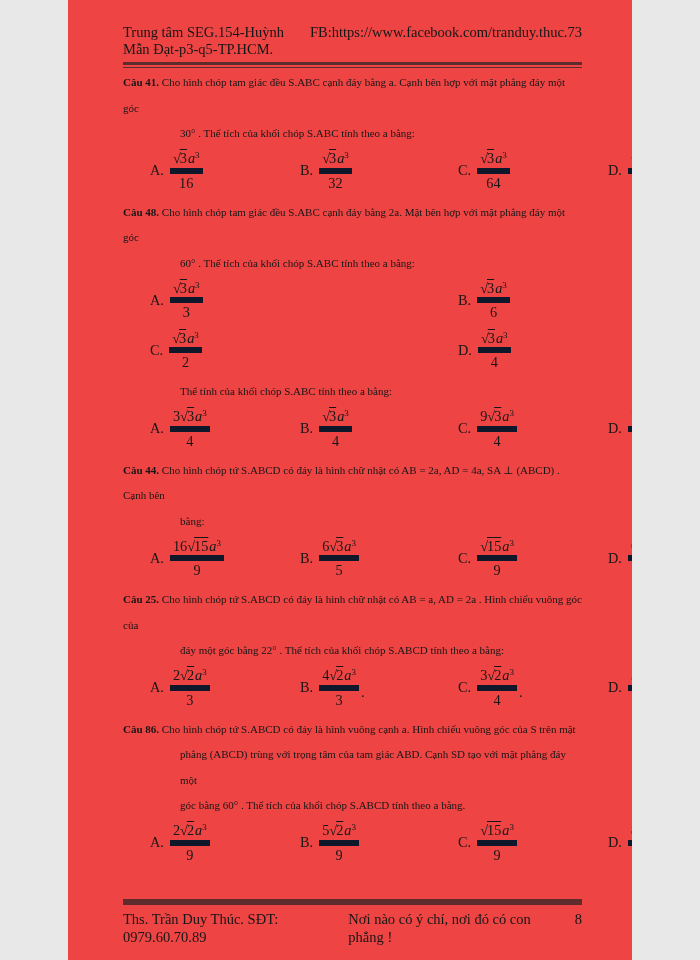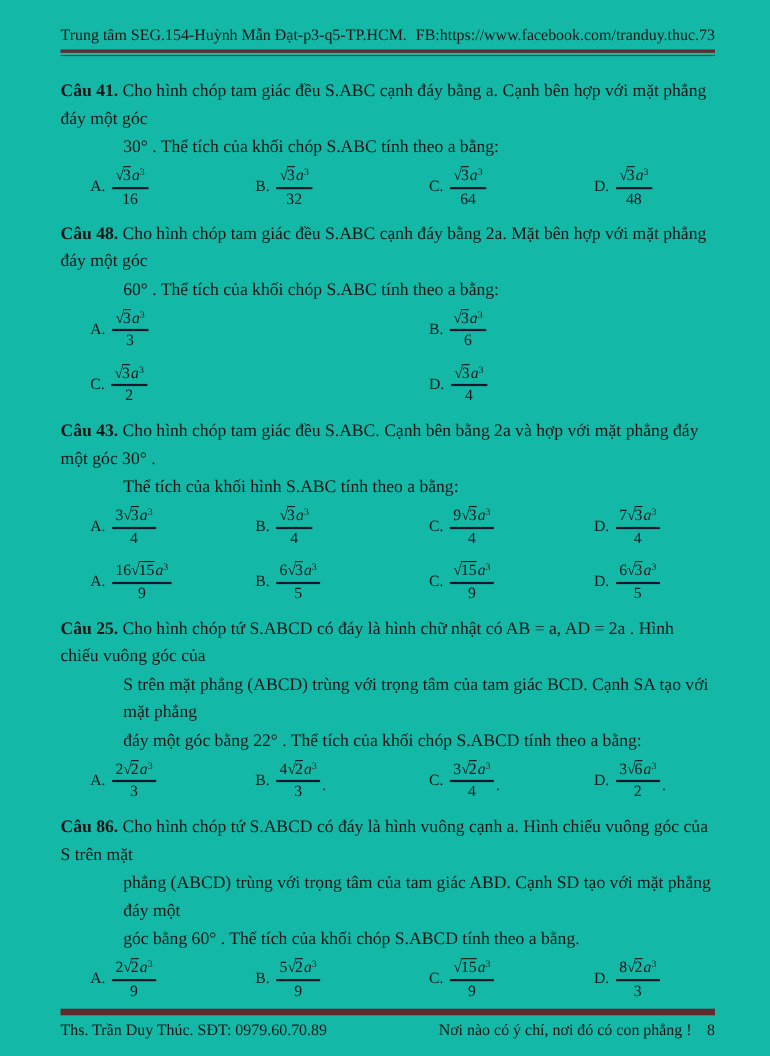--- a/index.html
+++ b/index.html
@@ -1,37 +1,37 @@
 <!DOCTYPE html>
 <html><head>
 <meta charset="utf-8">
 <style>
   html,body{margin:0;padding:0;background:#e8e8e8;}
   .page{
-    width:700px;height:960px;position:relative;background:#14b8a6;
+    width:564px;height:960px;position:relative;background:#ef4444;
     font-family:"Liberation Serif","DejaVu Serif",serif;color:#161616;
     margin:0 auto;overflow:hidden;
   }
   
   .header{position:absolute;top:24px;left:55px;right:50px;}
   .header-text{display:flex;justify-content:space-between;font-size:14.5px;line-height:17px;}
   .header-rule{margin-top:4px;height:2px;border-top:3px solid #602b2d;border-bottom:1px solid #602b2d;}
   
   .content{position:absolute;top:70px;left:55px;right:50px;}
   .question{margin-bottom:8px;}
-  .qline{font-size:16px;line-height:25.5px;white-space:pre-wrap;}
+  .qline{font-size:11px;line-height:25.5px;white-space:pre-wrap;}
   .qline.cont{padding-left:57px;}
   .qlabel{font-weight:bold;}
   .opts{display:grid;margin:3px 0 2px 27px;}
   .opts-4{grid-template-columns:150px 158px 150px auto;}
   .opts-2{grid-template-columns:308px auto;row-gap:8px;}
   .opt{display:flex;align-items:center;height:42px;font-size:14.3px;}
   .opt-label{margin-right:6px;}
   .frac{display:inline-flex;flex-direction:column;align-items:center;line-height:1.15;}
-  .num{border-bottom:2px solid #0f172a;padding:0 3px 1px 3px;white-space:nowrap;}
+  .num{border-bottom:6px solid #0f172a;padding:0 3px 1px 3px;white-space:nowrap;}
   .den{padding-top:1px;}
   .sq{letter-spacing:-1px;}
   .rad{text-decoration:overline;}
   .mvar{font-style:italic;padding-left:1px;}
   .exp{font-size:9px;position:relative;top:-5px;}
   .suffix{align-self:flex-end;padding-bottom:8px;margin-left:2px;}
   
   .footer{position:absolute;left:55px;right:50px;bottom:14px;}
   .footer-rule{height:6px;background:#602b2d;margin-bottom:5px;}
   .footer-text{display:flex;justify-content:space-between;font-size:14.5px;line-height:18px;}
@@ -114,22 +114,21 @@
           <div class="opt">
             <span class="opt-label">D.</span>
             <span class="frac">
               <span class="num"><span class="sq">√</span><span class="rad">3</span><span class="mvar">a</span><span class="exp">3</span></span>
               <span class="den">4</span>
             </span>
           </div>
         </div>
       </div>
       <div class="question">
-        <div class="qline"><span class="qlabel">Câu 43.</span> Cho hình chóp tam giác đều S.ABC. Cạnh bên bằng 2a và hợp với mặt phẳng đáy một góc 30° .</div>
-        <div class="qline cont">Thể tích của khối hình S.ABC tính theo a bằng:</div>
+        <div class="qline cont">Thể tính của khối chóp S.ABC tính theo a bằng:</div>
         <div class="opts opts-4">
           <div class="opt">
             <span class="opt-label">A.</span>
             <span class="frac">
               <span class="num"><span class="coef">3</span><span class="sq">√</span><span class="rad">3</span><span class="mvar">a</span><span class="exp">3</span></span>
               <span class="den">4</span>
             </span>
           </div>
           <div class="opt">
             <span class="opt-label">B.</span>
@@ -148,20 +147,22 @@
           <div class="opt">
             <span class="opt-label">D.</span>
             <span class="frac">
               <span class="num"><span class="coef">7</span><span class="sq">√</span><span class="rad">3</span><span class="mvar">a</span><span class="exp">3</span></span>
               <span class="den">4</span>
             </span>
           </div>
         </div>
       </div>
       <div class="question">
+        <div class="qline"><span class="qlabel">Câu 44.</span> Cho hình chóp tứ S.ABCD có đáy là hình chữ nhật có AB = 2a, AD = 4a, SA ⊥ (ABCD) . Cạnh bên</div>
+        <div class="qline cont">bằng:</div>
         <div class="opts opts-4">
           <div class="opt">
             <span class="opt-label">A.</span>
             <span class="frac">
               <span class="num"><span class="coef">16</span><span class="sq">√</span><span class="rad">15</span><span class="mvar">a</span><span class="exp">3</span></span>
               <span class="den">9</span>
             </span>
           </div>
           <div class="opt">
             <span class="opt-label">B.</span>
@@ -181,21 +182,20 @@
             <span class="opt-label">D.</span>
             <span class="frac">
               <span class="num"><span class="coef">6</span><span class="sq">√</span><span class="rad">3</span><span class="mvar">a</span><span class="exp">3</span></span>
               <span class="den">5</span>
             </span>
           </div>
         </div>
       </div>
       <div class="question">
         <div class="qline"><span class="qlabel">Câu 25.</span> Cho hình chóp tứ S.ABCD có đáy là hình chữ nhật có AB = a, AD = 2a . Hình chiếu vuông góc của</div>
-        <div class="qline cont">S trên mặt phẳng (ABCD) trùng với trọng tâm của tam giác BCD. Cạnh SA tạo với mặt phẳng</div>
         <div class="qline cont">đáy một góc bằng 22° . Thể tích của khối chóp S.ABCD tính theo a bằng:</div>
         <div class="opts opts-4">
           <div class="opt">
             <span class="opt-label">A.</span>
             <span class="frac">
               <span class="num"><span class="coef">2</span><span class="sq">√</span><span class="rad">2</span><span class="mvar">a</span><span class="exp">3</span></span>
               <span class="den">3</span>
             </span>
           </div>
           <div class="opt">

